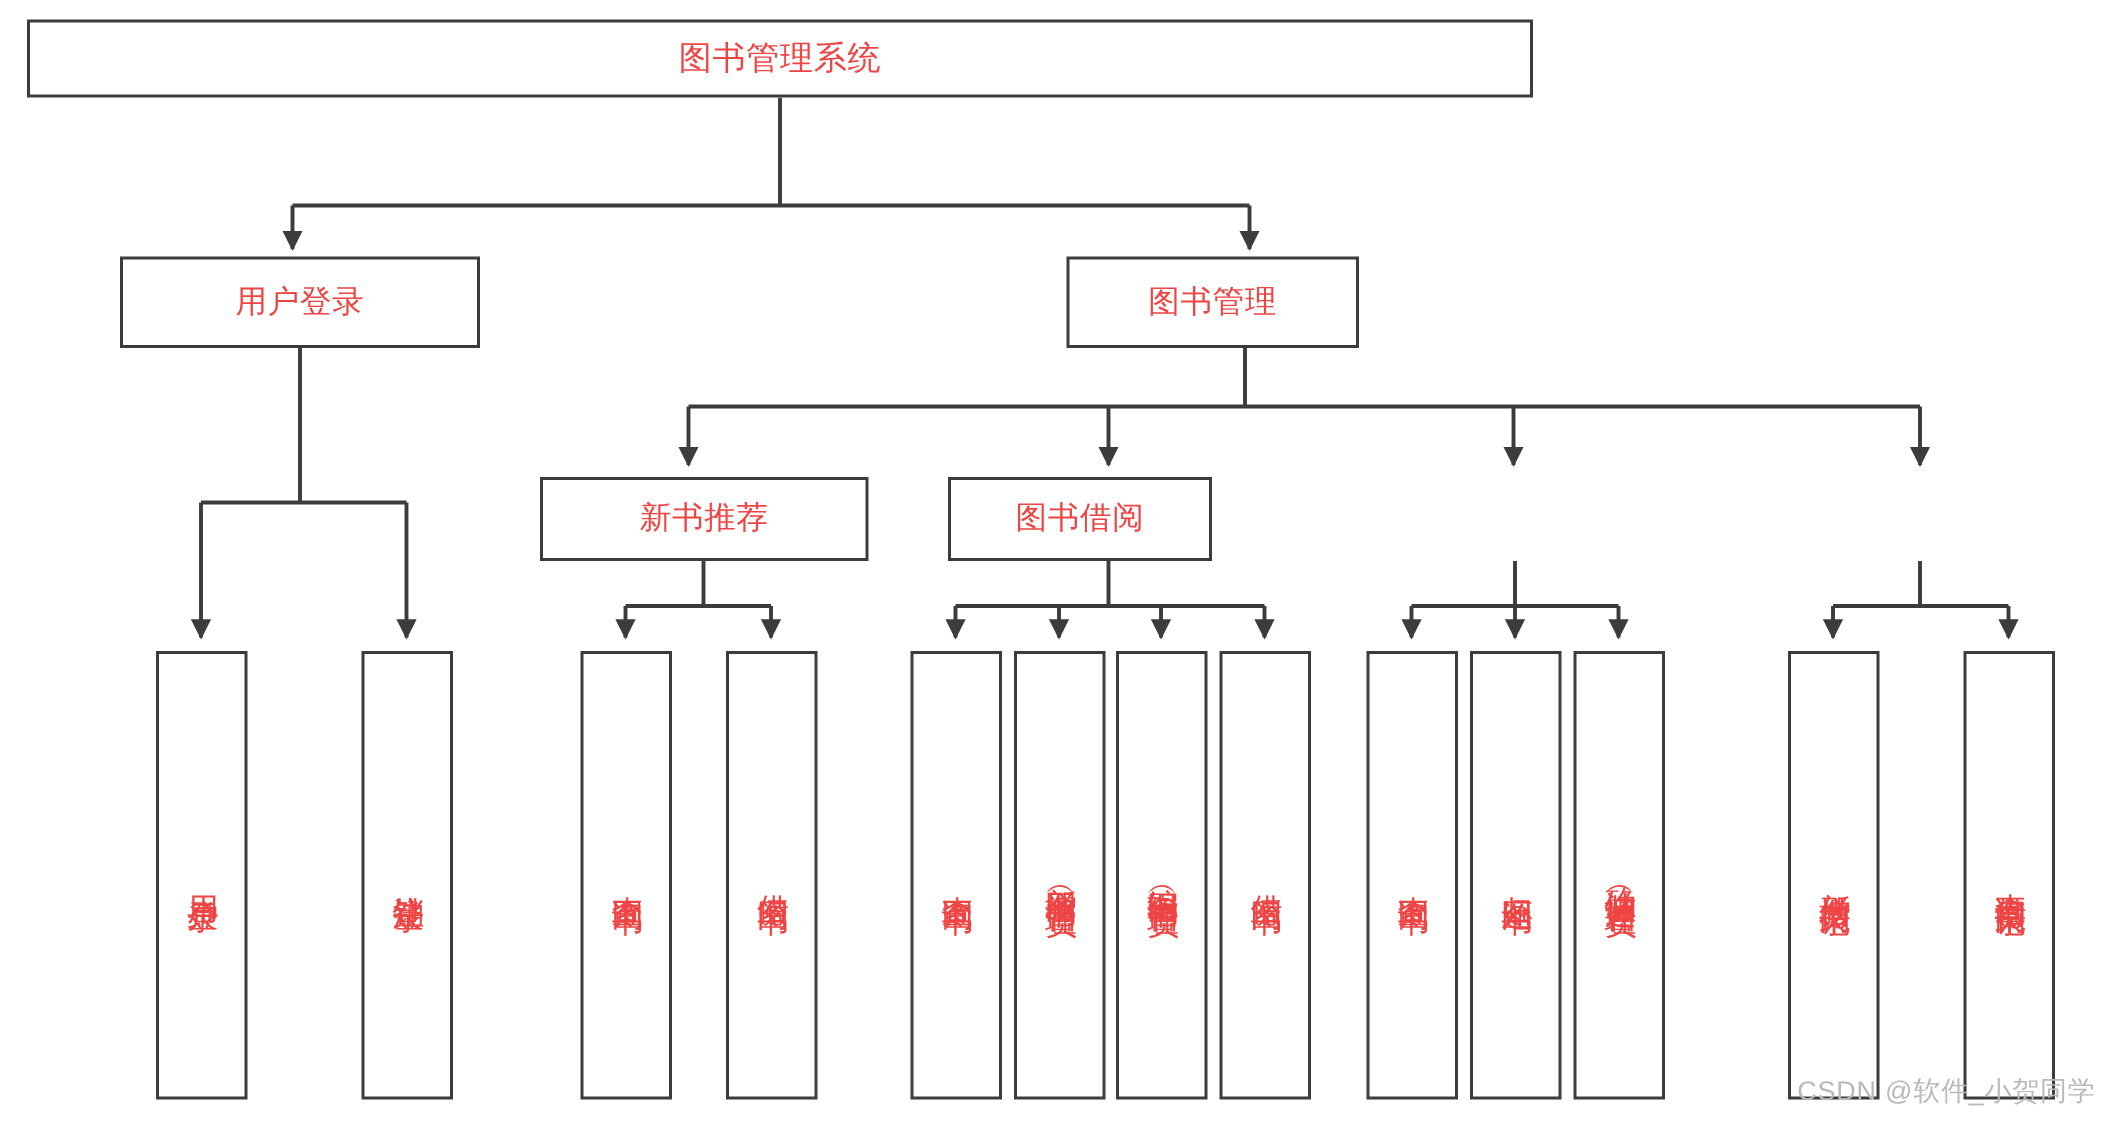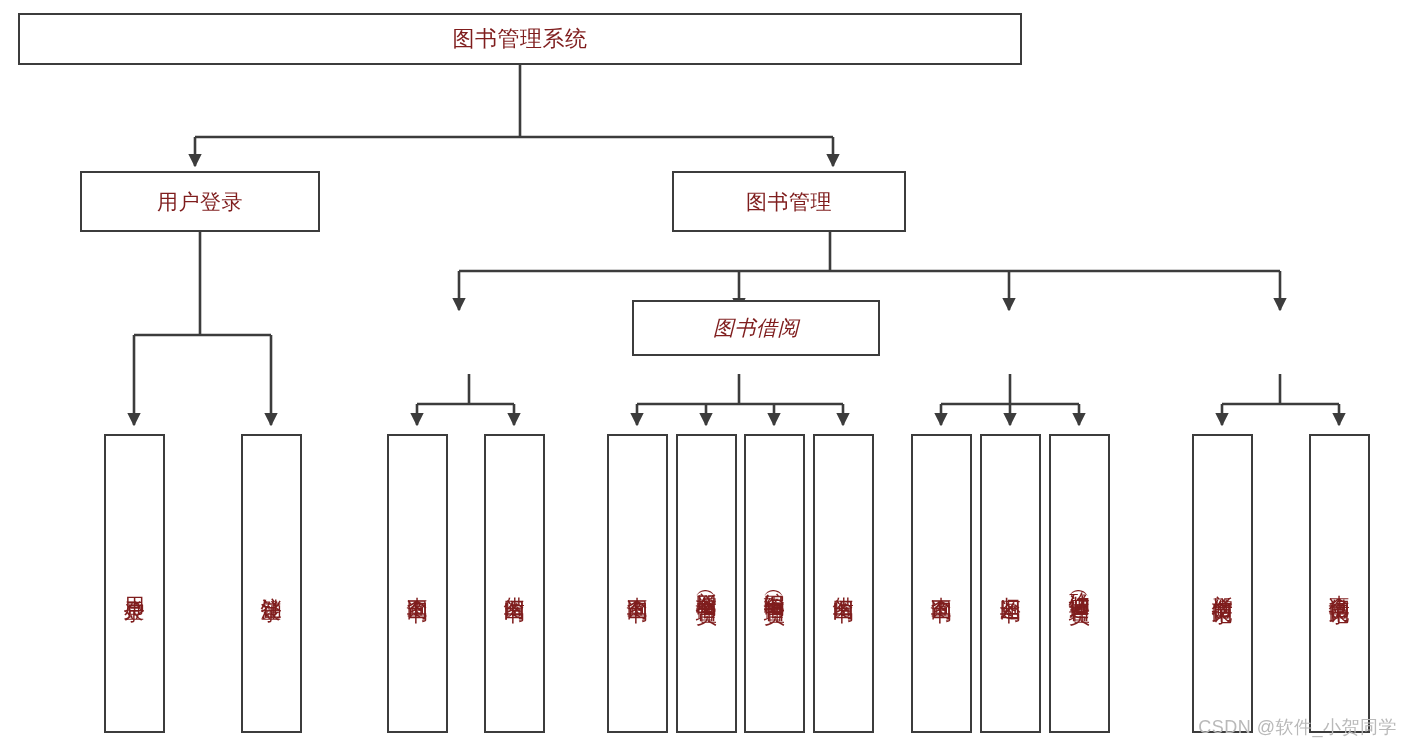--- a/index.html
+++ b/index.html
@@ -26,21 +26,21 @@
     pointer-events: none;
   }
   .node {
     position: absolute;
     box-sizing: border-box;
     border: 2.5px solid #3c3c3c;
     background: #ffffff;
     display: flex;
     align-items: center;
     justify-content: center;
-    color: #7f1d1d;
+    color: #ef4444;
   }
   .node-h {
     font-size: 21px;
     line-height: 1.2;
     letter-spacing: 0.5px;
     white-space: nowrap;
   }
   .node-root {
     font-size: 22px;
   }
@@ -122,25 +122,28 @@
     </g>
   </svg>
 
   <div class="node node-h node-root" style="left:18px; top:13px; width:1004px; height:52px;">
     <span>图书管理系统</span>
   </div>
 
   <div class="node node-h" style="left:80px; top:171px; width:240px; height:61px;">
     <span>用户登录</span>
   </div>
-  <div class="node node-h" style="left:672px; top:171px; width:234px; height:61px;">
+  <div class="node node-h" style="left:711px; top:171px; width:195px; height:61px;">
     <span>图书管理</span>
   </div>
 
-  <div class="node node-h" style="left:632px; top:300px; width:248px; height:56px;font-style:italic;">
+  <div class="node node-h" style="left:360px; top:318px; width:219px; height:56px;">
+    <span>新书推荐</span>
+  </div>
+  <div class="node node-h" style="left:632px; top:318px; width:176px; height:56px;">
     <span>图书借阅</span>
   </div>
 
   <div class="node node-v" style="left:104px; top:434px; width:61px; height:299px;">
     <span>用户登录</span>
   </div>
   <div class="node node-v" style="left:241px; top:434px; width:61px; height:299px;">
     <span>注销登录</span>
   </div>
 

